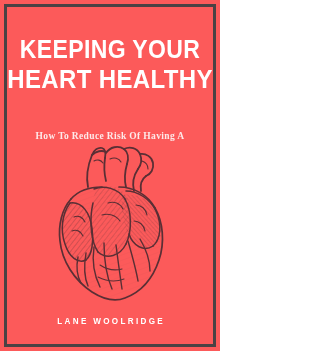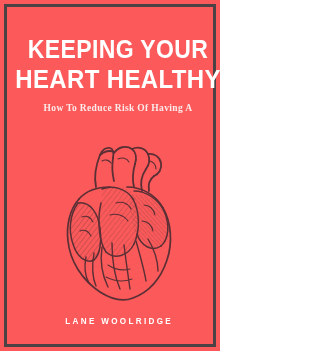--- a/index.html
+++ b/index.html
@@ -21,21 +21,21 @@
     left: 4px;
     top: 4px;
     right: 4px;
     bottom: 4px;
     border: 3px solid #4a4244;
     box-sizing: border-box;
     pointer-events: none;
   }
   .content {
     position: absolute;
-    left: 8px;
+    left: 0;
     top: 0;
     width: 220px;
     height: 292px;
   }
   .title {
     position: absolute;
     left: 0;
     top: 34px;
     width: 220px;
     text-align: center;
@@ -64,20 +64,21 @@
     color: #fdeaea;
   }
   .subtitle-line {
     display: block;
     font-family: "Liberation Serif", serif;
     font-weight: 700;
     font-size: 9.5px;
     line-height: 14.5px;
     letter-spacing: 0.35px;
     white-space: nowrap;
+    margin-top: 28px;
   }
   .heart-wrap {
     position: absolute;
     left: 50%;
     transform: translateX(-50%);
     top: 143px;
     width: 124px;
     height: 162px;
   }
   .heart-wrap svg {

